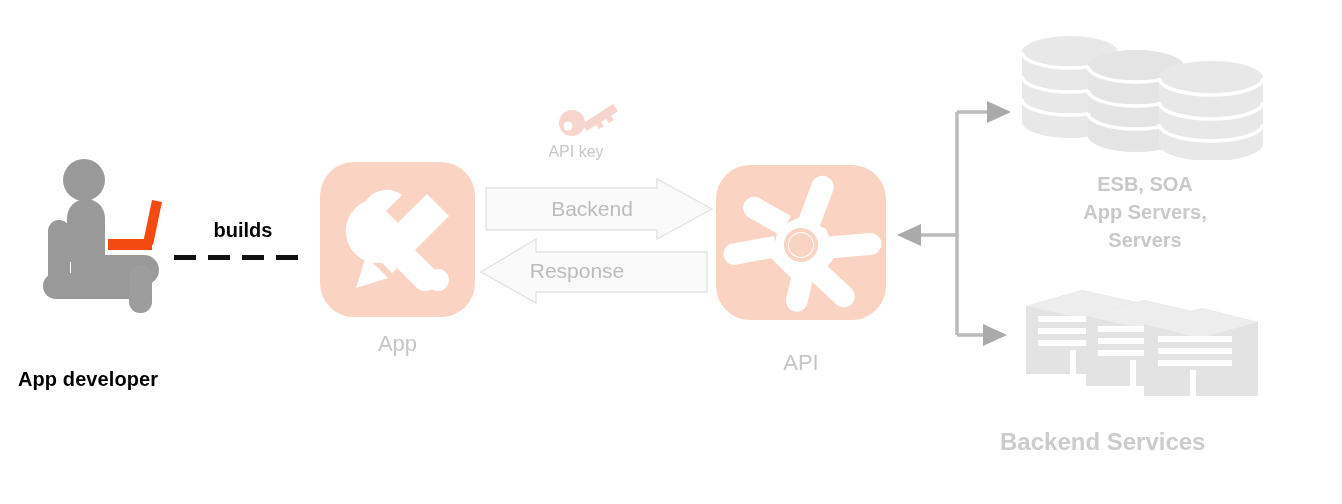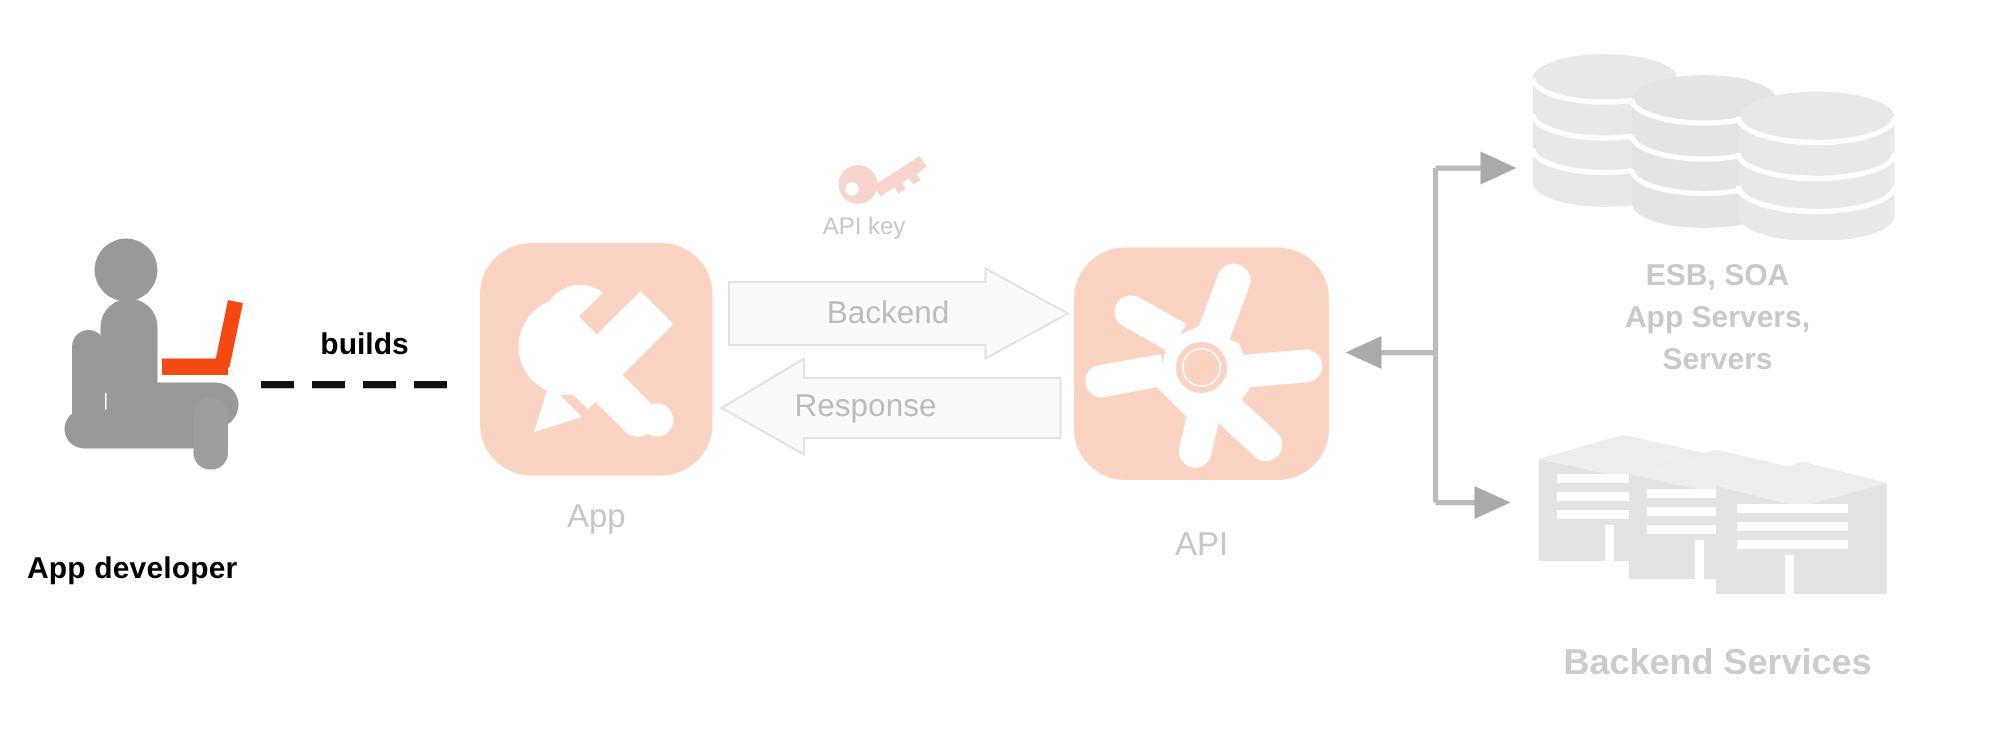--- a/index.html
+++ b/index.html
@@ -97,21 +97,20 @@
     text-align: center;
     font-size: 20px;
     font-weight: bold;
     color: #c9c9c9;
     line-height: 28px;
   }
   #server-stack { left: 1024px; top: 280px; width: 240px; height: 125px; }
   #backend-label {
     left: 1000px; top: 428px;
     width: 290px;
-    text-align: center;
     font-size: 24px;
     font-weight: bold;
     color: #cccccc;
     white-space: nowrap;
   }
 </style>
 </head>
 <body>
 
 <div id="stage">

